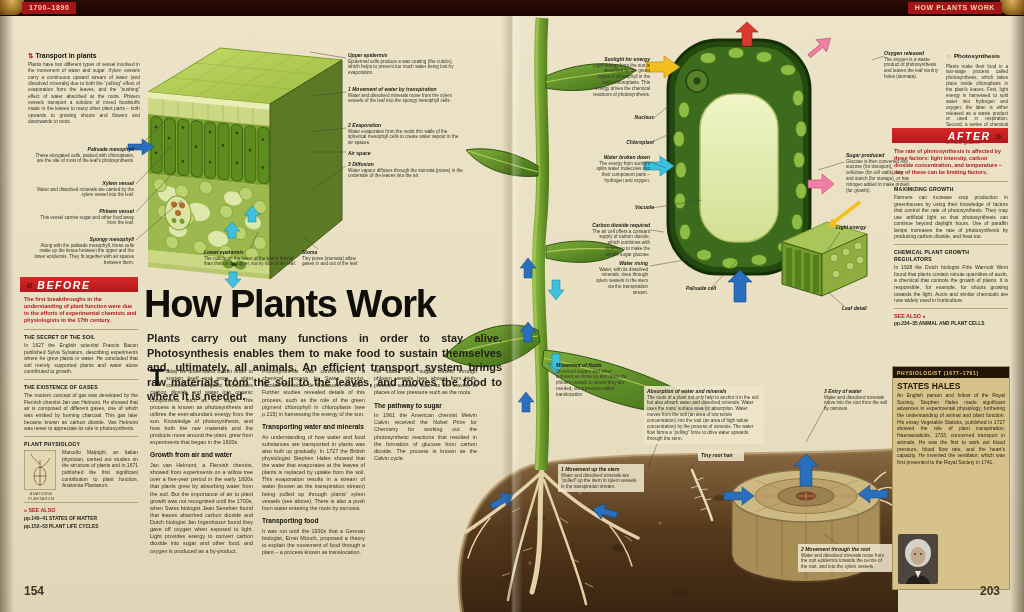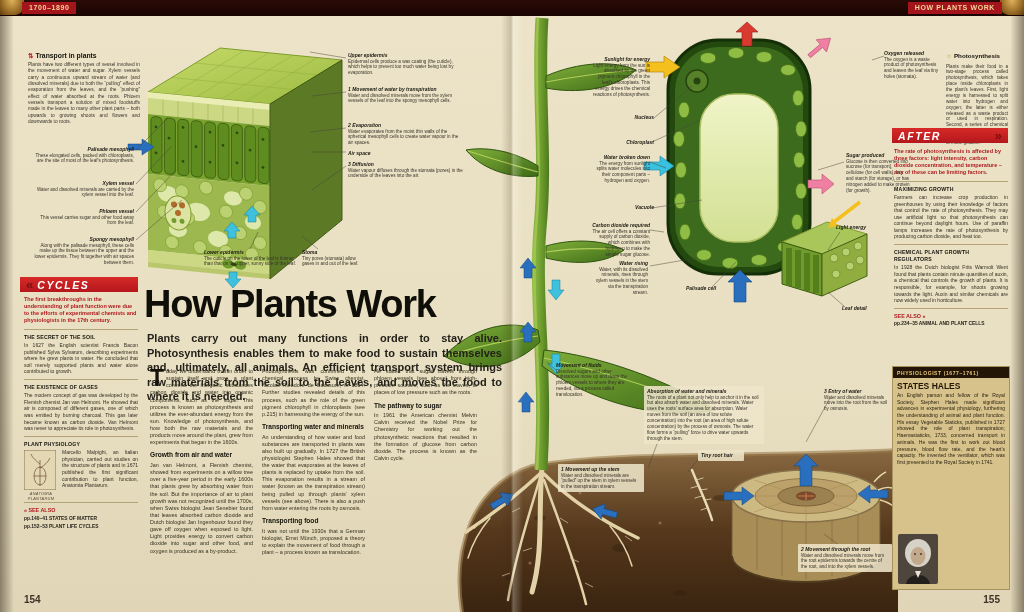--- a/index.html
+++ b/index.html
@@ -25,21 +25,21 @@
   .lbl.ra{text-align:right;}
   .chipbg{background:rgba(238,229,202,.88);padding:2px 3px;border-radius:1px;}
   .boxhead{font-size:6.8px;font-weight:bold;color:#14120a;}
   .smallbody{font-size:4.8px;line-height:1.32;color:#38342a;text-align:justify;}
   .ticon{color:#b5171c;font-size:6.5px;font-weight:bold;margin-right:2px;}
   .phicon{color:#c59a1e;font-size:6.5px;margin-right:2px;}
   
   .banner{position:absolute;height:15px;background:linear-gradient(#d62a28,#b5171c);color:#fff;z-index:6;display:flex;align-items:center;gap:4px;padding:0 6px;}
   .banner .word{font-weight:bold;font-style:italic;font-size:10.5px;letter-spacing:1.6px;}
   .banner .chev{color:#7c0e10;font-size:13px;font-weight:bold;line-height:15px;}
-  .banner.after{justify-content:space-between;}
+  .banner.after{justify-content:flex-end;}
   
   .side{position:absolute;z-index:5;font-size:5px;line-height:1.32;color:#332f22;}
   .side .lead{color:#ae1a1e;font-weight:bold;font-size:5.5px;line-height:1.3;}
   .side .h{font-size:5.2px;font-weight:bold;color:#15130b;margin:4px 0 1.5px;letter-spacing:.2px;}
   .side .b{text-align:justify;}
   .side .rule{border-top:1px solid #b3a478;margin:4px 0;}
   .sa-head{color:#ae1a1e;font-weight:bold;font-size:5.4px;}
   .sa-item{font-weight:bold;font-size:4.9px;color:#25221a;margin-top:1.5px;}
   .media{float:left;width:34px;margin:1px 4px 1px 0;text-align:center;}
   .media .cap{font-size:3.9px;font-style:italic;letter-spacing:.3px;color:#5a4a30;margin-top:1px;}
@@ -52,21 +52,21 @@
   
   .sect{position:absolute;z-index:5;}
   .sect .st{font-size:6.2px;font-weight:bold;color:#14120a;}
   .sect .sb{font-size:4.6px;line-height:1.28;color:#38342a;text-align:justify;margin-top:1.5px;}
   
   .hales{position:absolute;left:892px;top:366px;width:118px;height:224px;background:#d7c28b;border:1px solid #a8925e;z-index:5;}
   .hales .tab{background:#241607;color:#e6c477;font-size:5px;font-weight:bold;letter-spacing:.6px;padding:2.5px 4px;}
   .hales .name{font-size:8.5px;font-weight:bold;color:#241607;padding:3px 4px 1px;}
   .hales .hb{font-size:5px;line-height:1.34;color:#2c2413;padding:0 4px;text-align:justify;}
   .portrait{position:absolute;left:5px;bottom:5px;}
-  .pagenum{position:absolute;bottom:7px;font-size:10px;font-weight:bold;color:#3c3526;z-index:6;}
+  .pagenum{position:absolute;bottom:14px;font-size:12px;font-weight:bold;color:#3c3526;z-index:6;}
   .pagenum.l{left:24px;}.pagenum.r{right:24px;}
   svg{display:block;}
   .illus{position:absolute;z-index:1;}
   .illus2{position:absolute;z-index:2;}
   .leaders{position:absolute;left:0;top:0;z-index:4;pointer-events:none;}
 </style>
 </head>
 <body>
 
 <div class="page"></div>
@@ -496,21 +496,21 @@
   <div class="t">Lower epidermis</div>
   <div>The cuticle on the lower of the leaf is thinner than that on the upper, sunny side of the leaf.</div>
 </div>
 <div class="lbl" style="left:302px;top:249px;width:66px">
   <div class="t">Stoma</div>
   <div>Tiny pores (stomata) allow gases in and out of the leaf.</div>
 </div>
 
 <div class="banner" style="left:20px;top:277px;width:118px">
   <span class="chev">«</span>
-  <span class="word">CYCLES</span>
+  <span class="word">BEFORE</span>
 </div>
 <div class="side" style="left:24px;top:296px;width:114px">
   <div class="lead">The first breakthroughs in the understanding of plant function were due to the efforts of experimental chemists and physiologists in the 17th century.</div>
   <div class="rule"></div>
   <div class="h">THE SECRET OF THE SOIL</div>
   <div class="b">In 1627 the English scientist Francis Bacon published Sylva Sylvarum, describing experiments where he grew plants in water. He concluded that soil merely supported plants and water alone contributed to growth.</div>
   <div class="rule"></div>
   <div class="h">THE EXISTENCE OF GASES</div>
   <div class="b">The modern concept of gas was developed by the Flemish chemist Jan van Helmont. He showed that air is composed of different gases, one of which was emitted by burning charcoal. This gas later became known as carbon dioxide. Van Helmont was never to appreciate its role in photosynthesis.</div>
   <div class="rule"></div>
@@ -553,21 +553,21 @@
   <div class="h3">Transporting food</div>
   <div>It was not until the 1930s that a German biologist, Ernst Münch, proposed a theory to explain the movement of food through a plant – a process known as translocation.</div>
 </div>
 <div class="col" style="left:374px">
   <div>He stated that sugar travels through phloem vessels (see above) from high-pressure sources, such as the leaves, to places of low pressure such as the roots.</div>
   <div class="h3">The pathway to sugar</div>
   <div>In 1961 the American chemist Melvin Calvin received the Nobel Prize for Chemistry for working out the photosynthetic reactions that resulted in the formation of glucose from carbon dioxide. The process is known as the Calvin cycle.</div>
 </div>
 
 <div class="pagenum l">154</div>
-<div class="pagenum r">155</div>
+<div class="pagenum r">203</div>
 
 <div class="lbl ra" style="left:592px;top:56px;width:58px">
   <div class="t">Sunlight for energy</div>
   <div>Light energy from the sun is absorbed by the green pigment chlorophyll in the leaf’s chloroplasts. This energy drives the chemical reactions of photosynthesis.</div>
 </div>
 <div class="lbl" style="left:884px;top:50px;width:60px">
   <div class="t">Oxygen released</div>
   <div>The oxygen is a waste product of photosynthesis and leaves the leaf via tiny holes (stomata).</div>
 </div>
 <div class="sect" style="left:946px;top:44px;width:62px">

